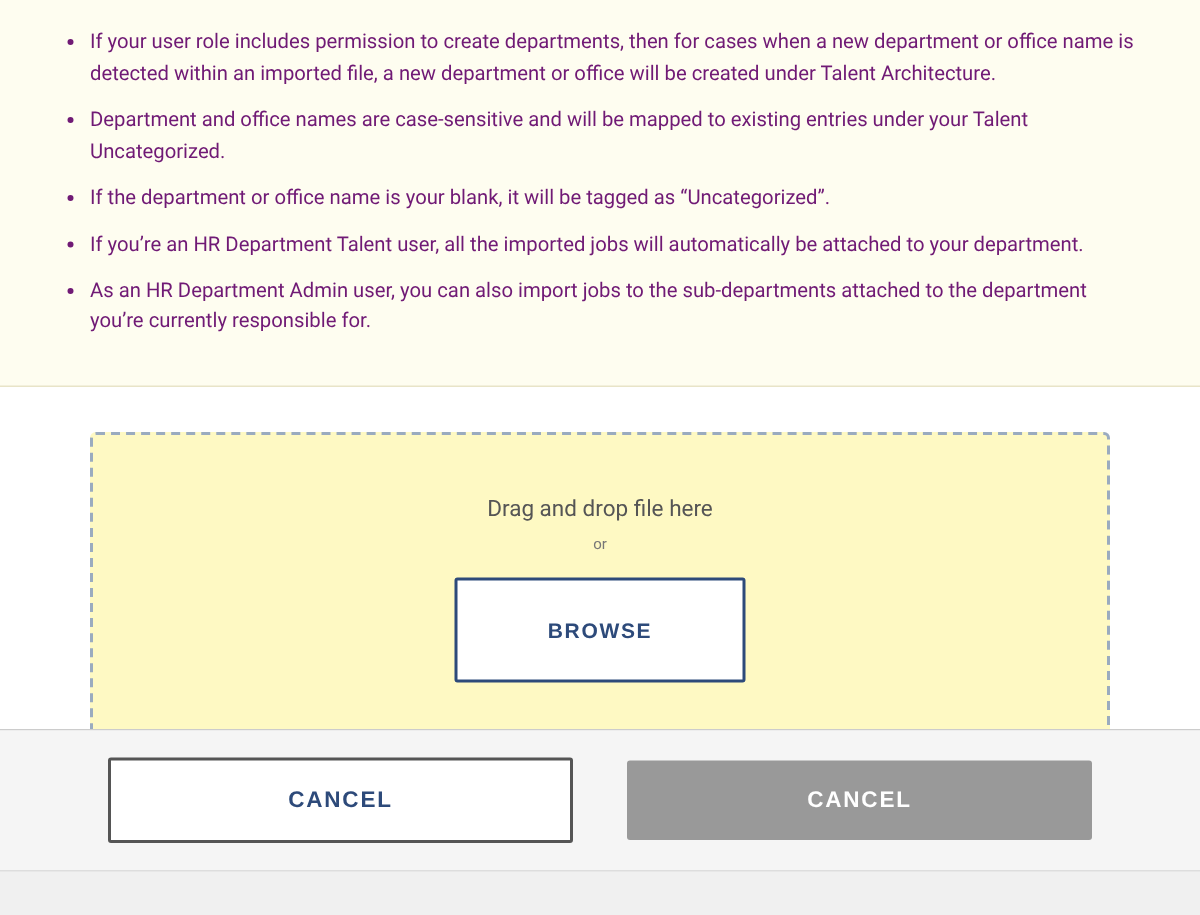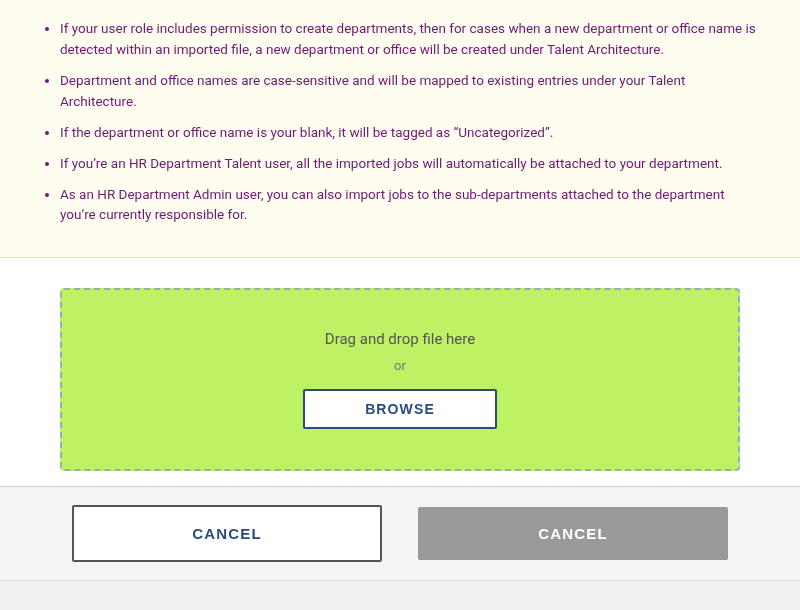--- a/index.html
+++ b/index.html
@@ -53,43 +53,43 @@
     }
 
     .dropzone {
       border: 2px dashed #9aabbf;
       border-radius: 4px;
       padding: 40px 20px;
       display: flex;
       flex-direction: column;
       align-items: center;
       min-height: 160px;
-      background: #bef264;
+      background: #fef9c3;
     }
 
     .dropzone-text {
       font-size: 15px;
       color: #555555;
       margin-bottom: 10px;
     }
 
     .dropzone-or {
-      font-size: 13px;
+      font-size: 10px;
       color: #777777;
       margin-bottom: 16px;
     }
 
     .browse-button {
       border: 2px solid #2d4a7a;
       background: #ffffff;
       color: #2d4a7a;
       font-weight: 700;
       font-size: 14px;
       letter-spacing: 0.08em;
-      padding: 10px 60px;
+      padding: 25px 60px;
       cursor: pointer;
       border-radius: 2px;
     }
 
     .footer-divider {
       height: 1px;
       background: #cccccc;
       width: 100%;
     }
 
@@ -137,21 +137,21 @@
     }
   </style>
 </head>
 <body>
 
 <div class="main-content">
 
   <div class="info-section">
     <ul id="info-list">
     <li>If your user role includes permission to create departments, then for cases when a new department or office name is detected within an imported file, a new department or office will be created under Talent Architecture.</li>
-        <li>Department and office names are case-sensitive and will be mapped to existing entries under your Talent Architecture.</li>
+        <li>Department and office names are case-sensitive and will be mapped to existing entries under your Talent Uncategorized.</li>
         <li>If the department or office name is your blank, it will be tagged as “Uncategorized”.</li>
         <li>If you’re an HR Department Talent user, all the imported jobs will automatically be attached to your department.</li>
         <li>As an HR Department Admin user, you can also import jobs to the sub-departments attached to the department you’re currently responsible for.</li>
       </ul>
   </div>
 
   <div class="dropzone-section">
     <div class="dropzone">
       <span class="dropzone-text">Drag and drop file here</span>
       <span class="dropzone-or">or</span>

